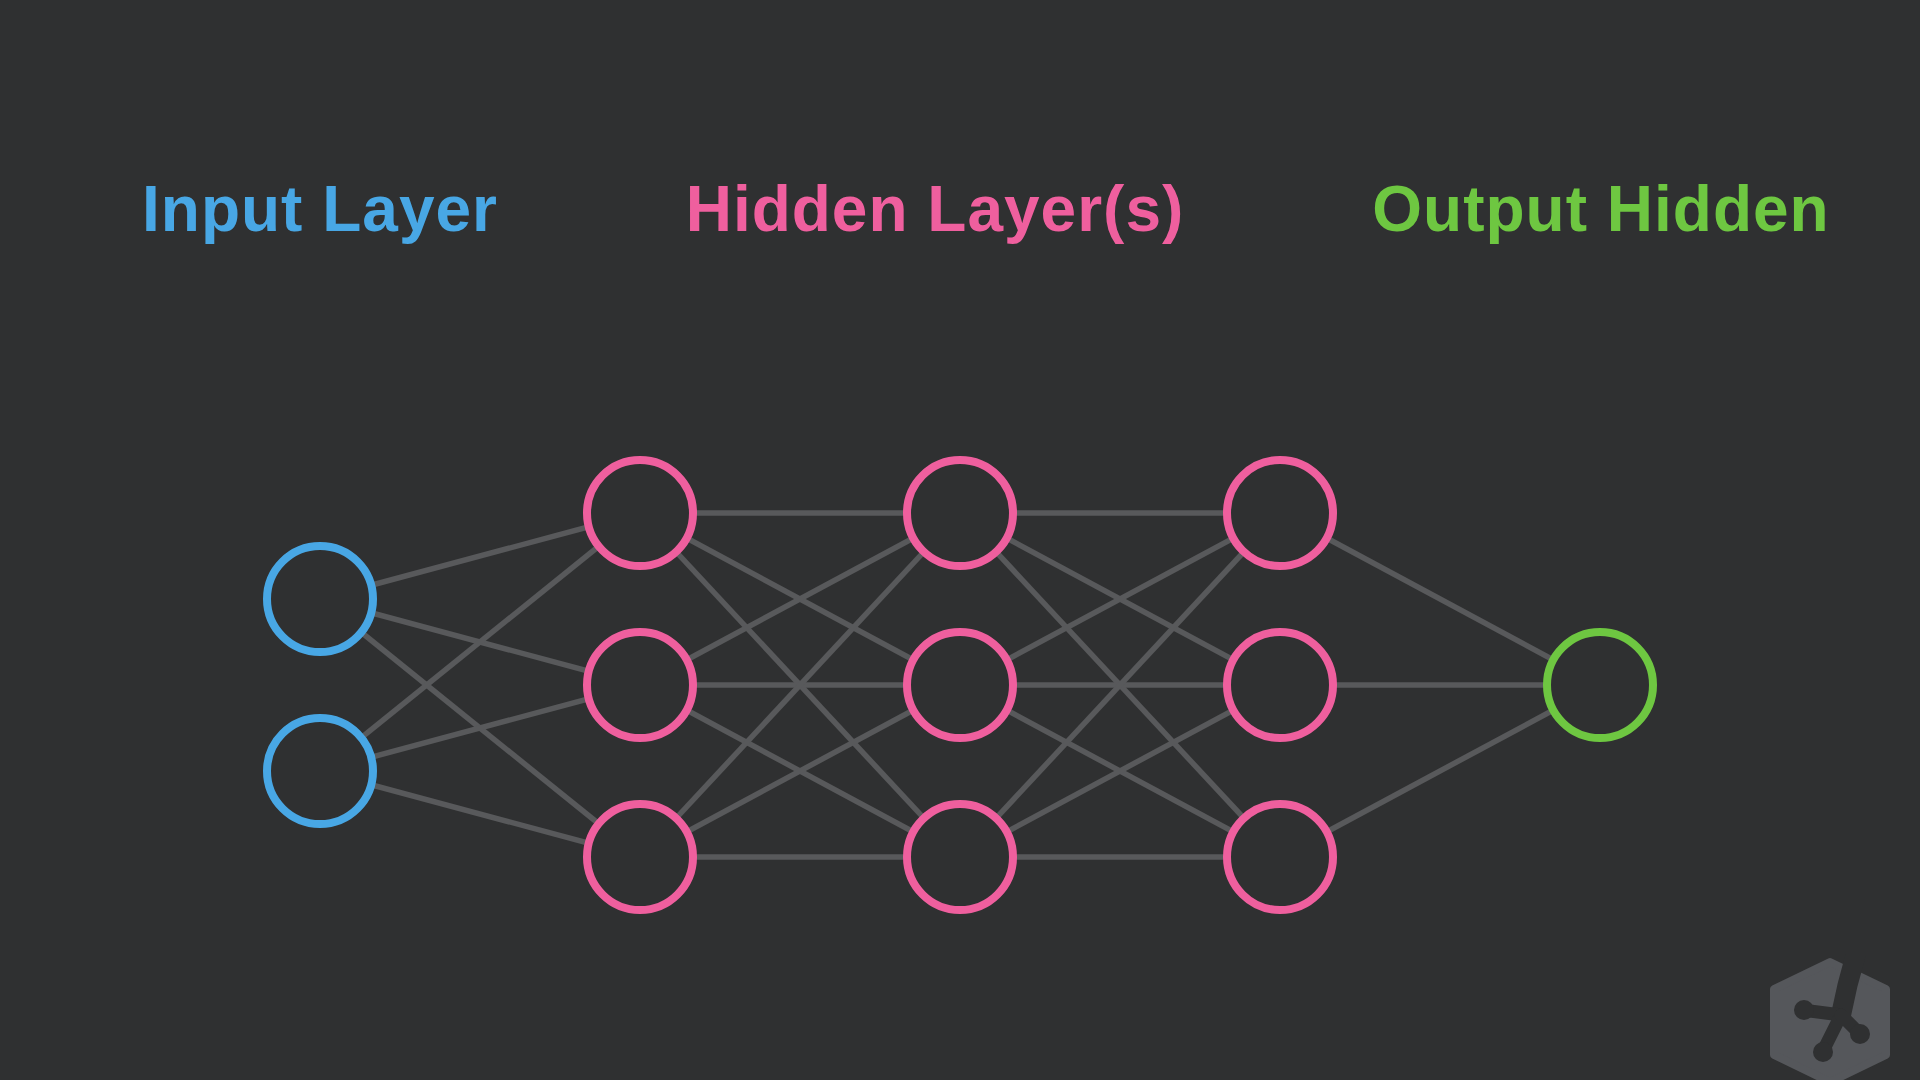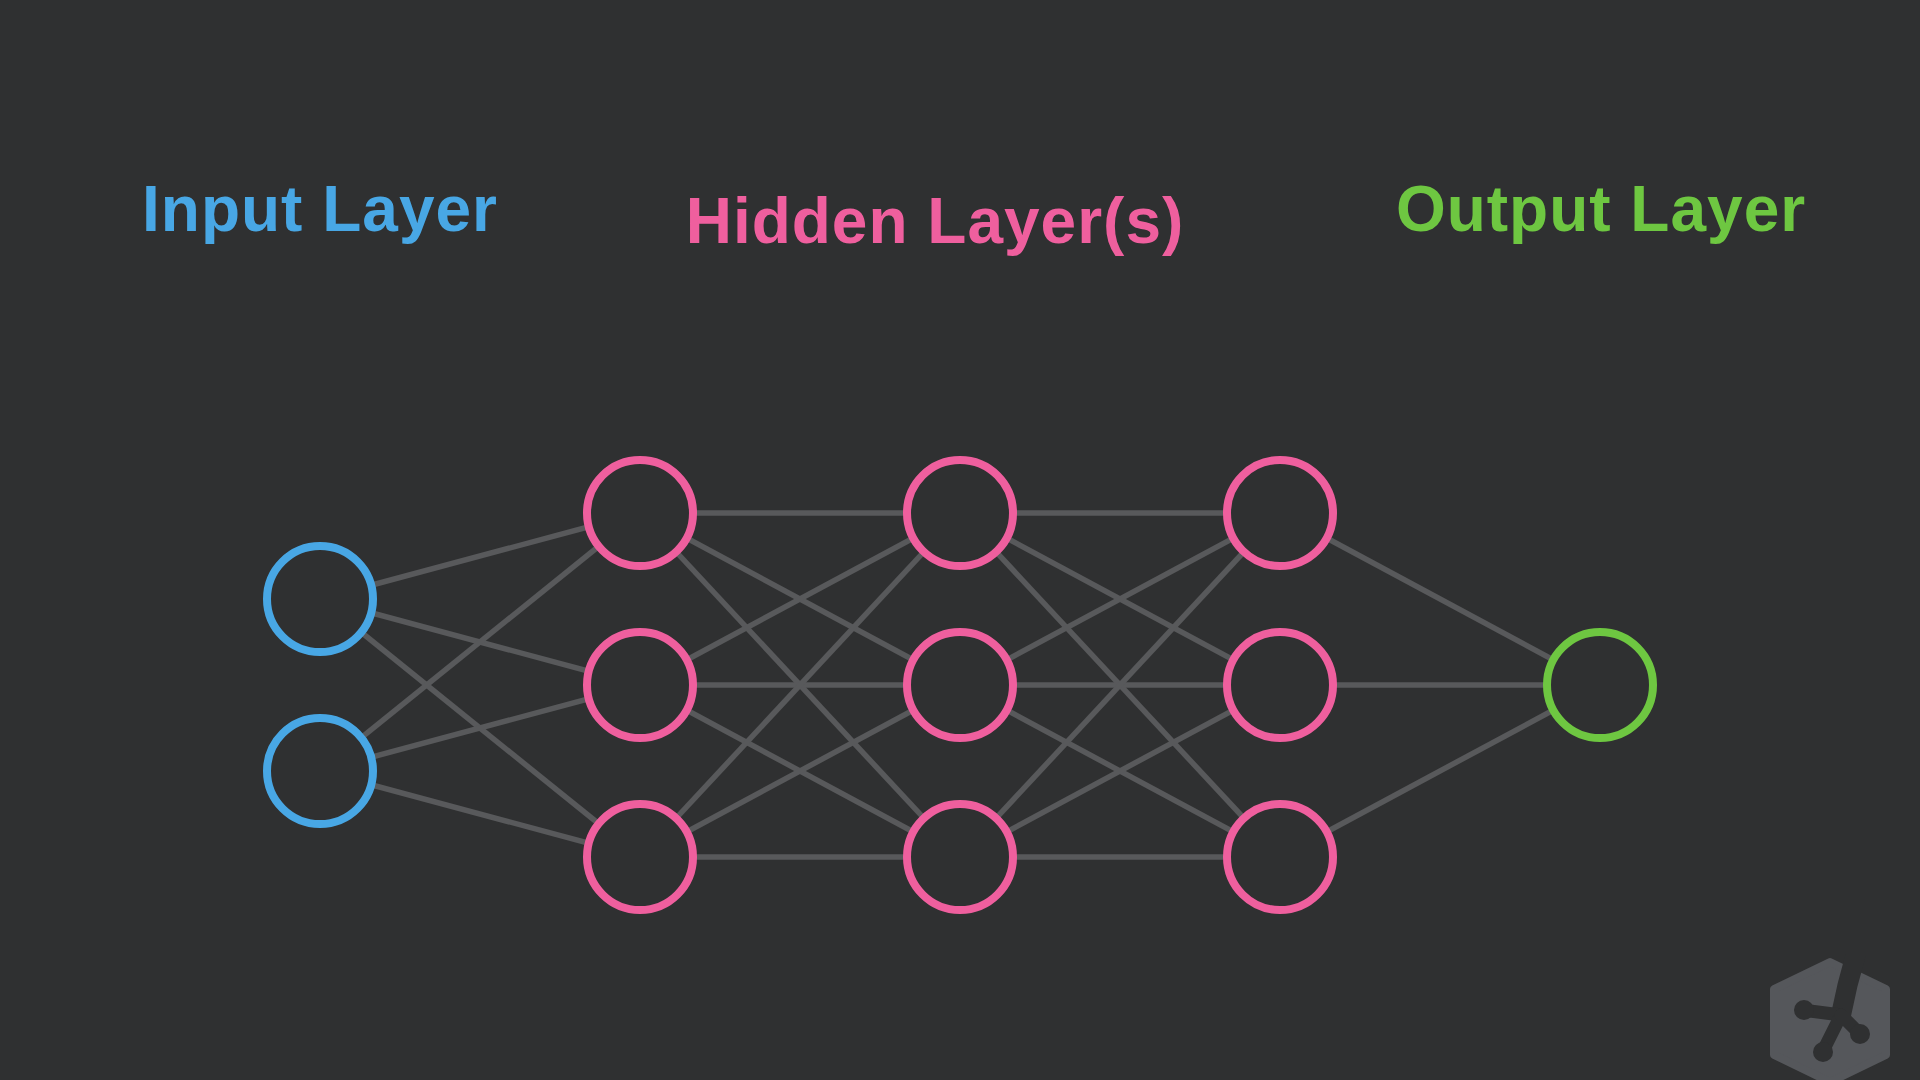--- a/index.html
+++ b/index.html
@@ -37,22 +37,22 @@
     left: 1768px;
     top: 919px;
   }
 </style>
 </head>
 <body style="background: rgb(47, 48, 49);">
 
 <div class="stage">
 
   <div class="layer-label" style="left: 320px; top: 142px; color: rgb(72, 167, 229);">Input Layer</div>
-  <div class="layer-label" style="left: 935px; top: 154px; color: rgb(239, 95, 158);">Hidden Layer(s)</div>
-  <div class="layer-label" style="left: 1601px; top: 142px; color: rgb(110, 199, 65);">Output Layer</div>
+  <div class="layer-label" style="left: 935px; top: 142px; color: rgb(239, 95, 158);">Hidden Layer(s)</div>
+  <div class="layer-label" style="left: 1601px; top: 142px; color: rgb(110, 199, 65);">Output Hidden</div>
 
   <svg class="network" width="1920" height="1080" viewBox="0 0 1920 1080">
     <g>
         <line x1="320" y1="564" x2="640" y2="478" stroke="#58595b" stroke-width="5.5"></line>
         <line x1="320" y1="564" x2="640" y2="650" stroke="#58595b" stroke-width="5.5"></line>
         <line x1="320" y1="564" x2="640" y2="822" stroke="#58595b" stroke-width="5.5"></line>
         <line x1="320" y1="736" x2="640" y2="478" stroke="#58595b" stroke-width="5.5"></line>
         <line x1="320" y1="736" x2="640" y2="650" stroke="#58595b" stroke-width="5.5"></line>
         <line x1="320" y1="736" x2="640" y2="822" stroke="#58595b" stroke-width="5.5"></line>
         <line x1="640" y1="478" x2="960" y2="478" stroke="#58595b" stroke-width="5.5"></line>

